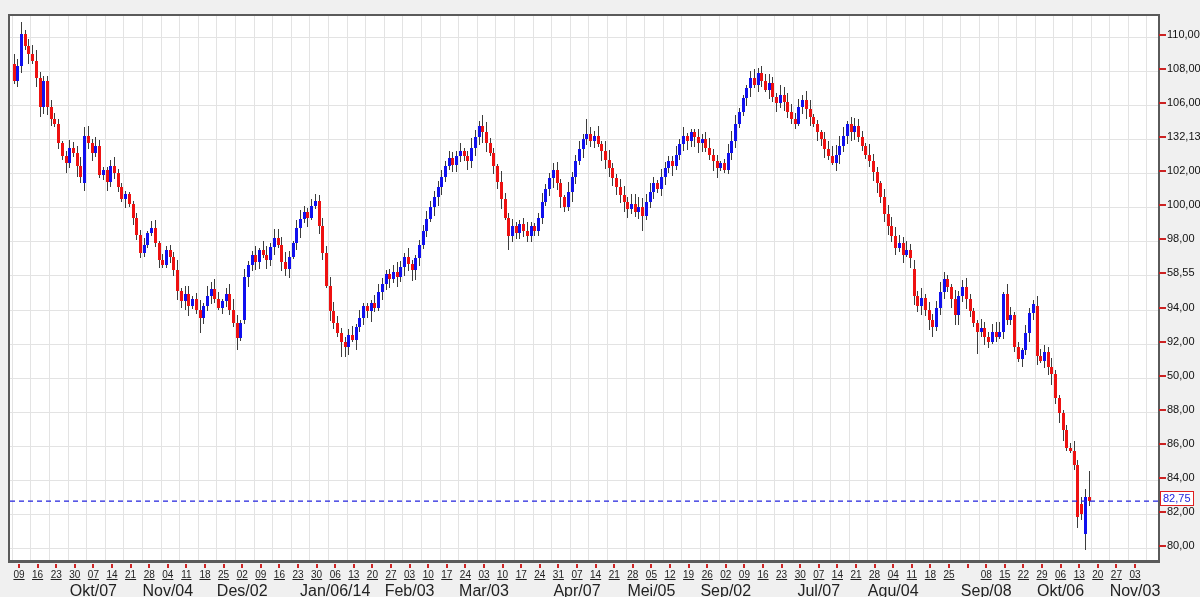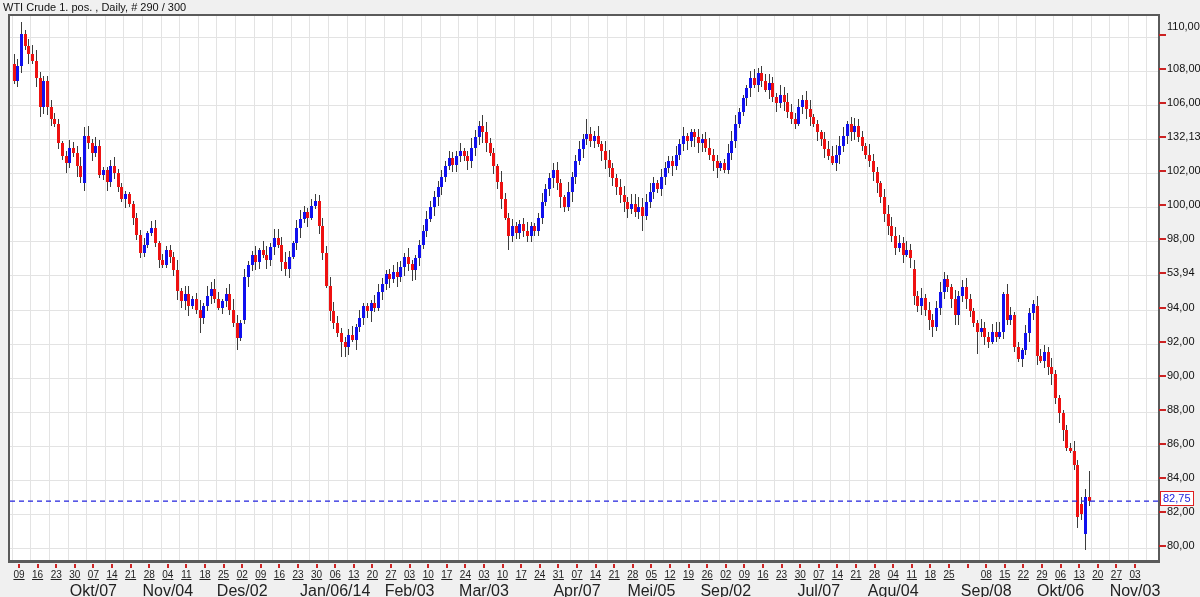--- a/index.html
+++ b/index.html
@@ -36,23 +36,20 @@
   }
   .month-label{
     position:absolute;top:19px;font-size:16px;color:#222;transform:translateX(-50%);
     white-space:nowrap;
   }
 </style>
 </head>
 <body>
 
 <div id="window">
-  <div id="title-bar">
-    <span id="title-text">WTI Crude 1. pos. , Daily, # 290 / 300</span>
-  </div>
 
   <div id="plot">
     <svg id="plot-svg" width="1148" height="544">
         <line x1="0" y1="21.5" x2="1148" y2="21.5" stroke="#e3e3e3" stroke-width="1" shape-rendering="crispEdges"></line>
         <line x1="0" y1="55.5" x2="1148" y2="55.5" stroke="#e3e3e3" stroke-width="1" shape-rendering="crispEdges"></line>
         <line x1="0" y1="89.5" x2="1148" y2="89.5" stroke="#e3e3e3" stroke-width="1" shape-rendering="crispEdges"></line>
         <line x1="0" y1="123.5" x2="1148" y2="123.5" stroke="#e3e3e3" stroke-width="1" shape-rendering="crispEdges"></line>
         <line x1="0" y1="157.5" x2="1148" y2="157.5" stroke="#e3e3e3" stroke-width="1" shape-rendering="crispEdges"></line>
         <line x1="0" y1="191.5" x2="1148" y2="191.5" stroke="#e3e3e3" stroke-width="1" shape-rendering="crispEdges"></line>
         <line x1="0" y1="225.5" x2="1148" y2="225.5" stroke="#e3e3e3" stroke-width="1" shape-rendering="crispEdges"></line>
@@ -707,41 +704,41 @@
         <rect x="1073.8600000000001" y="480.89910000000003" width="3" height="37.47326000000004" fill="#1010ee" shape-rendering="crispEdges"></rect>
         <line x1="1079.0800000000002" y1="455.34915" x2="1079.0800000000002" y2="490.2834201782598" stroke="#3c3c3c" stroke-width="1" shape-rendering="crispEdges"></line>
         <rect x="1077.5800000000002" y="480.89910000000003" width="3" height="4.258324999999957" fill="#ee1111" shape-rendering="crispEdges"></rect>
         <line x1="0" y1="485.157425" x2="1148" y2="485.157425" stroke="#2222dd" stroke-width="1.2" stroke-dasharray="5 4"></line>
       </svg>
   </div>
 
   <div id="price-axis">
     <div id="last-price-box" style="left: 0px; top: 491.157px; text-align: center;">82,75</div>
   <div class="price-tick" style="left: -1px; top: 34px;"></div>
-      <span class="price-tick-label" style="left: 7px; top: 20px;">110,00</span>
+      <span class="price-tick-label" style="left: 7px; top: 28px;">110,00</span>
       <div class="price-tick" style="left: -1px; top: 68.0666px;"></div>
       <span class="price-tick-label" style="left: 7px; top: 62.0666px;">108,00</span>
       <div class="price-tick" style="left: -1px; top: 102.133px;"></div>
       <span class="price-tick-label" style="left: 7px; top: 96.1332px;">106,00</span>
       <div class="price-tick" style="left: -1px; top: 136.2px;"></div>
       <span class="price-tick-label" style="left: 7px; top: 130.2px;">132,13</span>
       <div class="price-tick" style="left: -1px; top: 170.266px;"></div>
       <span class="price-tick-label" style="left: 7px; top: 164.266px;">102,00</span>
       <div class="price-tick" style="left: -1px; top: 204.333px;"></div>
       <span class="price-tick-label" style="left: 7px; top: 198.333px;">100,00</span>
       <div class="price-tick" style="left: -1px; top: 238.4px;"></div>
       <span class="price-tick-label" style="left: 7px; top: 232.4px;">98,00</span>
       <div class="price-tick" style="left: -1px; top: 272.466px;"></div>
-      <span class="price-tick-label" style="left: 7px; top: 266.466px;">53,94</span>
+      <span class="price-tick-label" style="left: 7px; top: 266.466px;">58,55</span>
       <div class="price-tick" style="left: -1px; top: 306.533px;"></div>
       <span class="price-tick-label" style="left: 7px; top: 300.533px;">94,00</span>
       <div class="price-tick" style="left: -1px; top: 340.599px;"></div>
       <span class="price-tick-label" style="left: 7px; top: 334.599px;">92,00</span>
       <div class="price-tick" style="left: -1px; top: 374.666px;"></div>
-      <span class="price-tick-label" style="left: 7px; top: 368.666px;">90,00</span>
+      <span class="price-tick-label" style="left: 7px; top: 368.666px;">50,00</span>
       <div class="price-tick" style="left: -1px; top: 408.733px;"></div>
       <span class="price-tick-label" style="left: 7px; top: 402.733px; text-align: right;">88,00</span>
       <div class="price-tick" style="left: -1px; top: 442.799px;"></div>
       <span class="price-tick-label" style="left: 7px; top: 436.799px;">86,00</span>
       <div class="price-tick" style="left: -1px; top: 476.866px;"></div>
       <span class="price-tick-label" style="left: 7px; top: 470.866px;">84,00</span>
       <div class="price-tick" style="left: -1px; top: 510.932px;"></div>
       <span class="price-tick-label" style="left: 7px; top: 504.932px; text-align: center;">82,00</span>
       <div class="price-tick" style="left: -1px; top: 544.999px;"></div>
       <span class="price-tick-label" style="left: 7px; top: 538.999px;">80,00</span>

